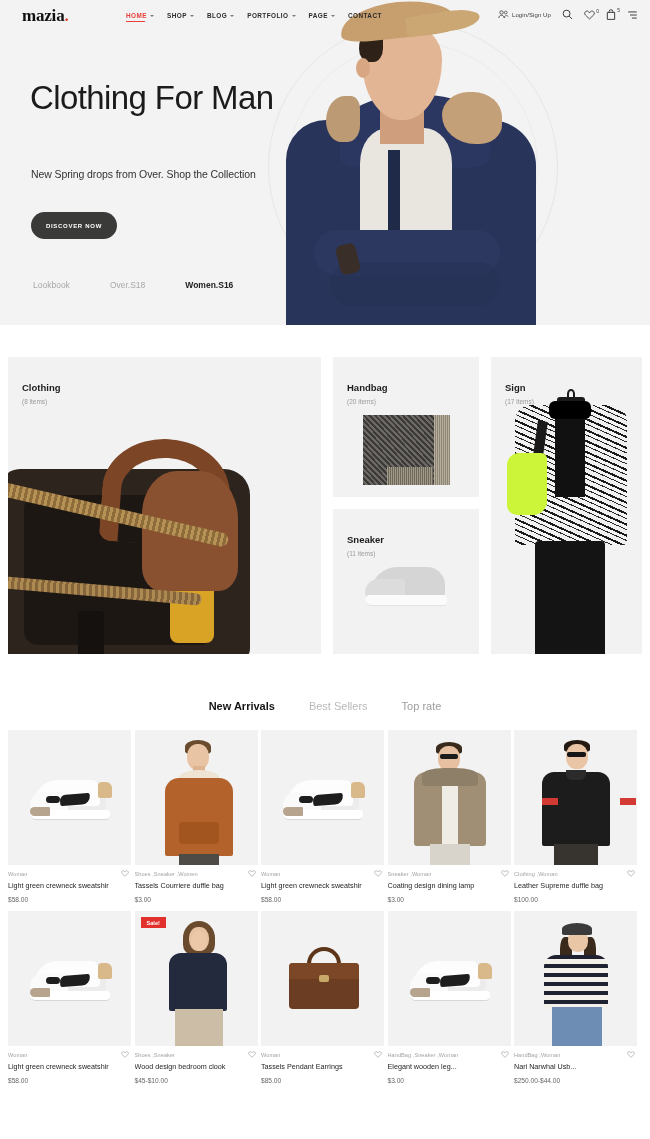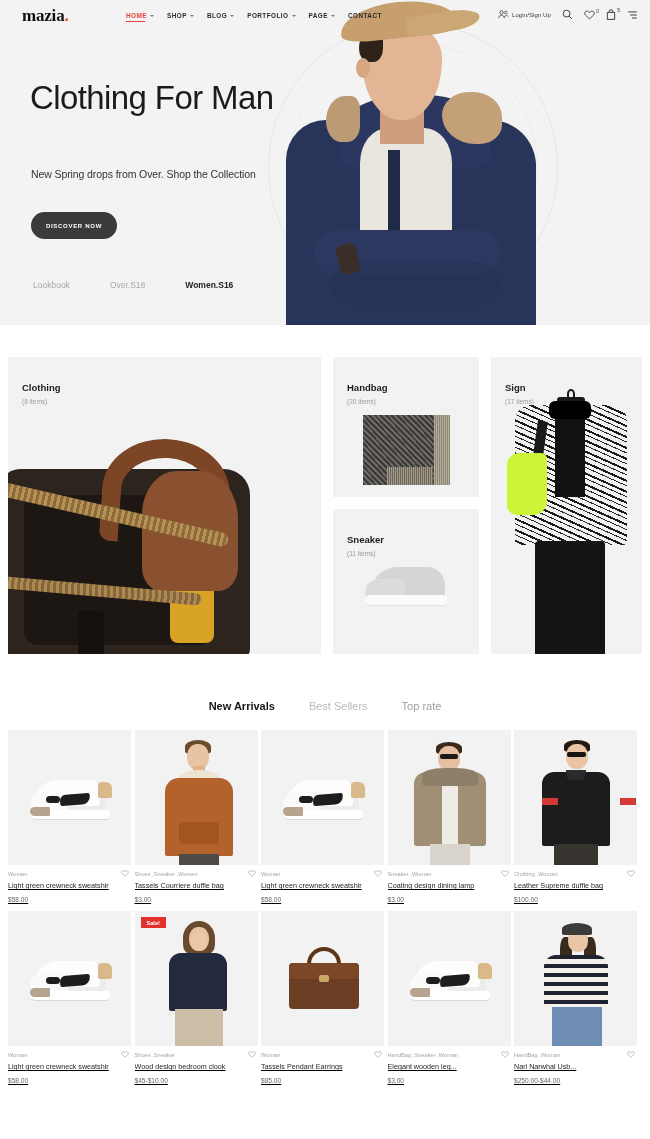--- a/index.html
+++ b/index.html
@@ -189,21 +189,21 @@
           display: flex; justify-content: center; gap: 34px; }
   .tab { font-size: 11px; color: #b9b9b9; cursor: pointer; }
   .tab.active { color: #151515; font-weight: 700; }
   .tab.mid { color: #9e9e9e; }
 
   
   .products { position: absolute; top: 730px; left: 0; width: 650px; }
   .prow { display: flex; gap: 3.5px; padding: 0 8px; margin-bottom: 8px; }
   .pcard { width: 123px; position: relative; }
   .pimg { width: 123px; height: 135px; background: #f2f2f2; position: relative; overflow: hidden; }
-  .p-meta { position: relative; padding-top: 6px; text-decoration: underline; }
+  .p-meta { position: relative; padding-top: 6px; }
   .p-cat { font-size: 5.6px; color: #a4a4a4; letter-spacing: 0.05px; white-space: nowrap;
            overflow: hidden; text-overflow: ellipsis; padding-right: 14px; }
   .p-title { font-size: 7.2px; color: #1e1e1e; margin-top: 4px; white-space: nowrap;
              overflow: hidden; text-overflow: ellipsis; }
   .p-price { font-size: 6.6px; color: #666; margin-top: 6px; }
   .p-heart { position: absolute; right: 2px; top: 5px; cursor: pointer; }
   .sale-badge { position: absolute; left: 6px; top: 6px; background: #e2302c; color: #fff;
                 font-size: 5.6px; font-weight: 700; padding: 2.5px 6px; z-index: 4; }
 
   

